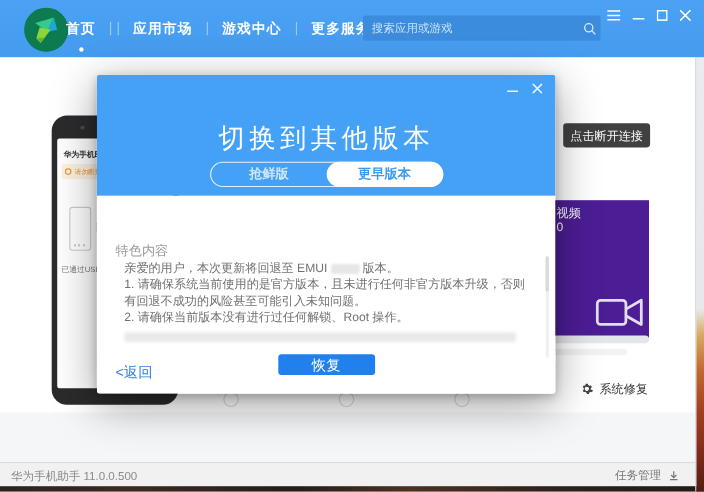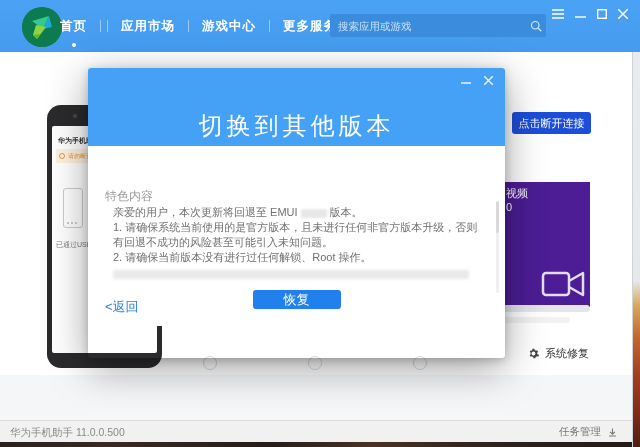--- a/index.html
+++ b/index.html
@@ -27,21 +27,21 @@
   .phone-dot { position:absolute; left:26px; top:9px; width:4px; height:4px; border-radius:50%; background:#4a4a4e; }
   .phone-screen { position:absolute; left:5px; top:21px; right:5px; bottom:15px; background:#fff; border-radius:2px; overflow:hidden; }
   .ps-title { position:absolute; left:6px; top:10px; font-size:7px; color:#333; font-weight:bold; white-space:nowrap; }
   .ps-notice { position:absolute; left:4px; top:23px; width:90px; height:14px; background:#fdf1e0; border-radius:2px; display:flex; align-items:center; overflow:hidden; }
   .ps-notice .ic { width:6px; height:6px; border-radius:50%; border:1px solid #e8973c; margin:0 3px; flex:none; }
   .ps-notice .tx { font-size:6px; color:#e8973c; white-space:nowrap; }
   .ps-phone { position:absolute; left:11px; top:62px; width:20px; height:40px; border:1px solid #c9ccd1; border-radius:3px; }
   .ps-phone i { position:absolute; left:3px; bottom:3px; width:12px; height:2px; background:repeating-linear-gradient(90deg,#ccc 0 2px,transparent 2px 4px); }
   .ps-chip { position:absolute; left:36px; top:76px; width:12px; height:9px; background:#4aa0f2; border-radius:1px; }
   .ps-conn { position:absolute; left:4px; top:114px; font-size:7px; color:#777; white-space:nowrap; }
-  .disconnect-btn { position:absolute; left:512px; top:60px; width:79px; height:22px; background:#1d4ed8; border:none; border-radius:3px; color:#fff; font-size:11px; cursor:pointer; font-family:inherit; }
+  .disconnect-btn { position:absolute; left:512px; top:60px; width:79px; height:22px; background:#404040; border:none; border-radius:3px; color:#fff; font-size:11px; cursor:pointer; font-family:inherit; }
   .video-card { position:absolute; left:468px; top:130px; width:122px; height:125px; background:#4c1d95; overflow:hidden; }
   .vc-title { position:absolute; left:38px; top:4px; color:#fff; font-size:11px; }
   .vc-count { position:absolute; left:38px; top:19px; color:#fff; font-size:11px; }
   .vc-icon { position:absolute; right:4px; bottom:6px; opacity:.85; }
   .pbar1 { position:absolute; left:470px; top:253px; width:120px; height:7px; background:#e3e6ea; border-radius:4px; }
   .pbar2 { position:absolute; left:470px; top:265px; width:100px; height:6px; background:#f0f2f4; border-radius:3px; }
   .feat-circle { position:absolute; width:14px; height:14px; border:1.5px solid #d5d8db; border-radius:50%; background:#fff; }
   .sys-repair { position:absolute; left:527px; top:294px; display:flex; align-items:center; gap:5px; cursor:pointer; }
   .sys-repair .lbl { font-size:11px; color:#333; }
 
@@ -51,21 +51,21 @@
   .sb-right { position:absolute; right:14px; top:4px; display:flex; align-items:center; gap:6px; cursor:pointer; }
   .sb-right .lbl { font-size:10.5px; color:#777; }
   .taskbar-strip { position:absolute; left:0; top:442px; width:640px; height:5px;
       background:linear-gradient(90deg,#2a211d,#3a2a22 18%,#241d19 42%,#4a3223 58%,#2d221c 78%,#231b17); }
   .desktop-sliver { position:absolute; left:632px; top:52px; width:8px; height:395px;
       background:linear-gradient(180deg,#e9ebee 0%,#e6e8eb 58%,#d8a95f 64%,#c4682e 72%,#a33d20 82%,#7c2a18 92%,#4f1d12 100%); border-left:1px solid #cfd3d8; }
 
   
   .modal { position:absolute; left:88px; top:68px; width:417px; height:290px; border-radius:3px; overflow:hidden;
       box-shadow:0 10px 40px rgba(0,0,0,.38), 0 2px 8px rgba(0,0,0,.2); }
-  .modal-head { position:relative; width:100%; height:78px; background:#45a1f5; }
+  .modal-head { position:relative; width:100%; height:110px; background:#45a1f5; }
   .m-ctl { position:absolute; top:8px; right:12px; display:flex; gap:13px; }
   .m-ctl span { cursor:pointer; display:flex; align-items:center; }
   .m-title { position:absolute; left:0; top:42px; width:100%; text-align:center; color:#fff; font-size:24px; letter-spacing:4px; font-weight:normal; }
   .m-tabs { position:absolute; left:50%; margin-left:-106px; top:79px; width:212px; height:23px; border:1px solid rgba(255,255,255,.85); border-radius:12px; display:flex;font-weight:bold; }
   .m-tab { flex:1; text-align:center; line-height:21px; font-size:12px; color:#cfe6fb; cursor:pointer; }
   .m-tab.active { background:#fff; border-radius:12px; color:#3b9af2; margin:-1px; line-height:23px; }
   .modal-body { position:relative; width:100%; height:180px; background:#fff; }
   .m-version { position:absolute; left:17px; top:10px; font-size:13px; font-weight:bold; color:#333; }
   .m-section { position:absolute; left:17px; top:42px; font-size:12px; color:#9a9a9a; }
   .m-paras { position:absolute; left:25px; top:59px; width:366px; font-size:11px; color:#707070; line-height:15px; }

